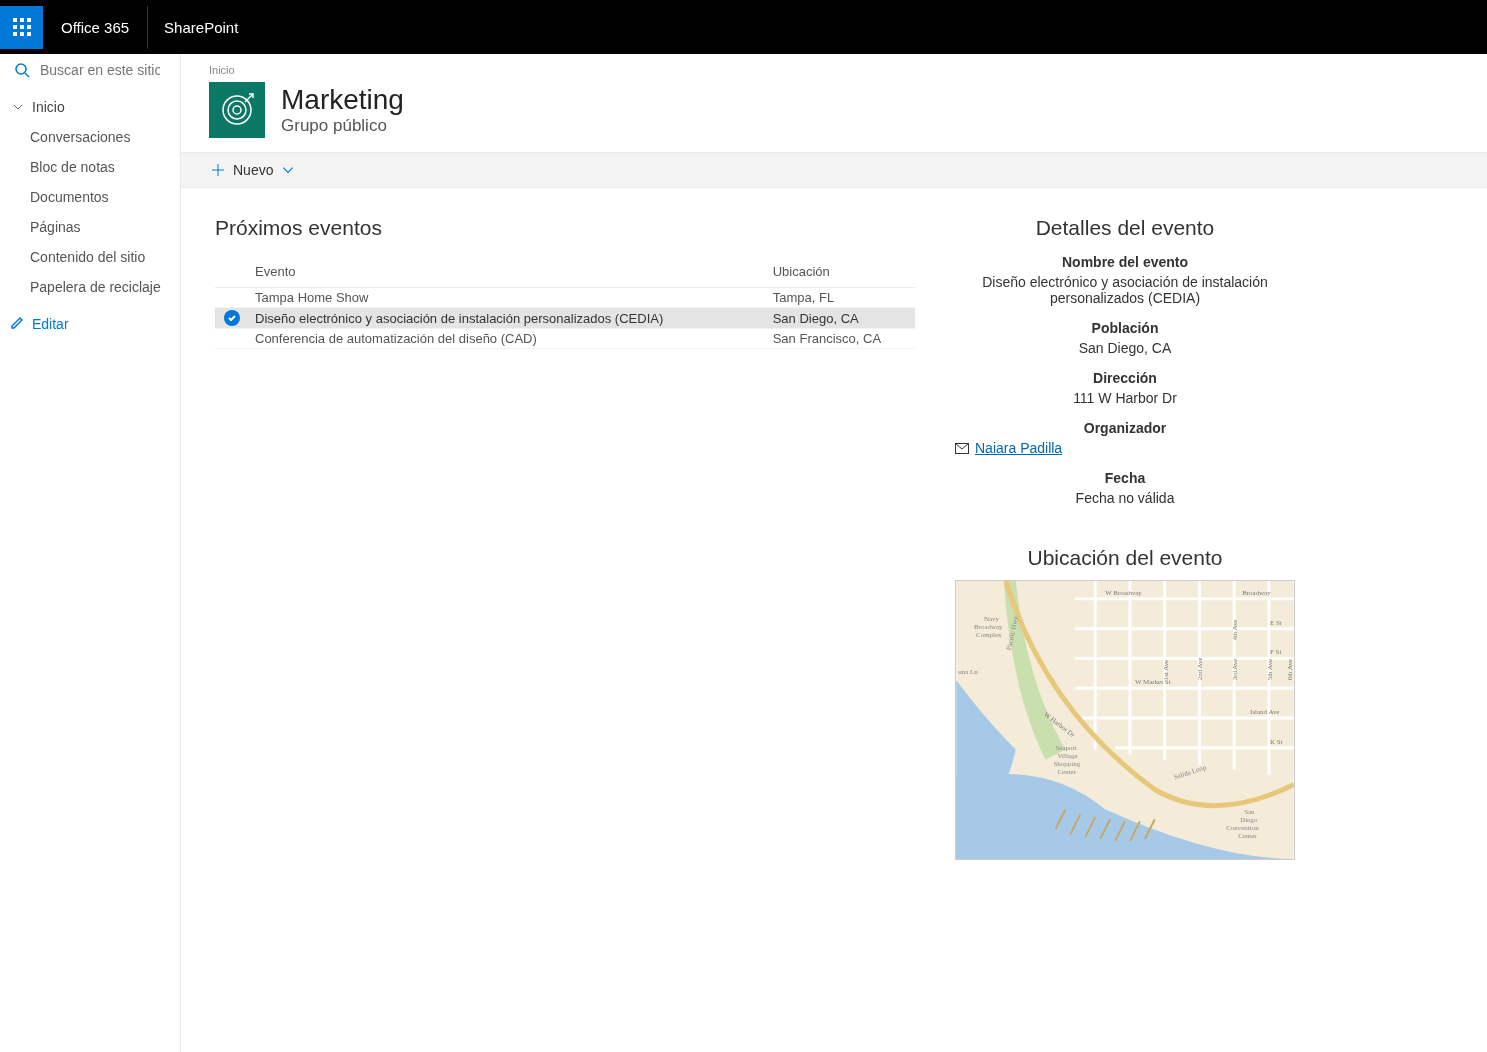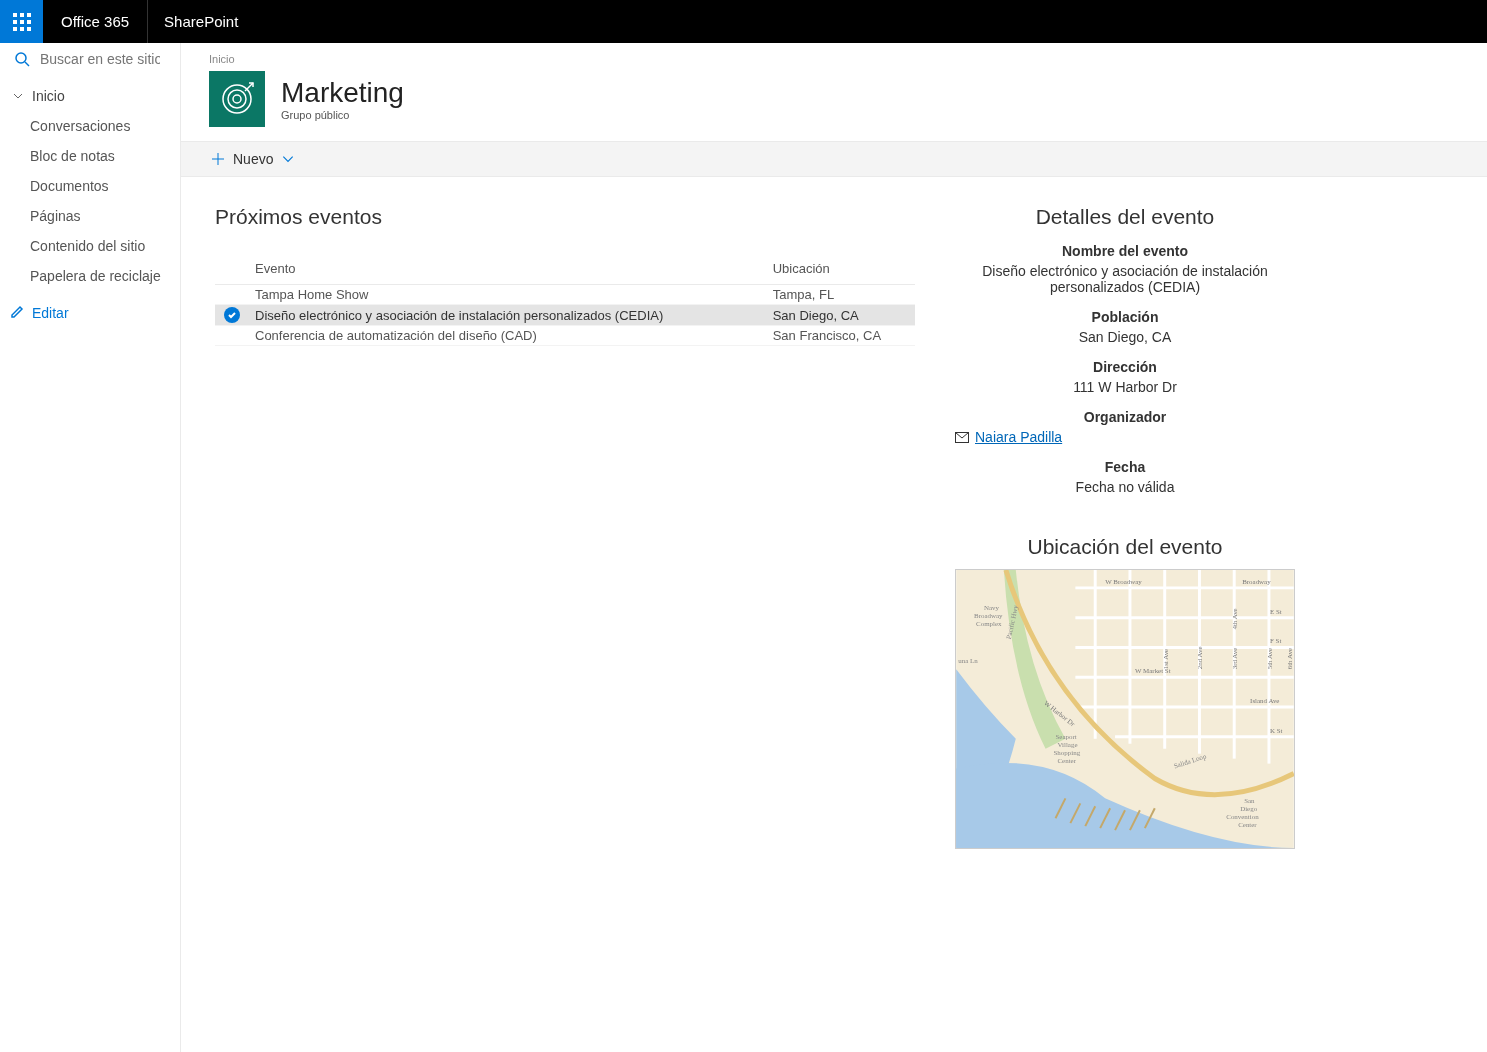--- a/index.html
+++ b/index.html
@@ -1,18 +1,18 @@
 <!DOCTYPE html>
 <html><head>
 <meta charset="utf-8">
 <style>
   * { box-sizing: border-box; margin: 0; padding: 0; }
   body { font-family: "Segoe UI", Arial, sans-serif; font-size: 14px; color: #333; background: #fff; }
 
-  .topbar { display: flex; align-items: center; height: 43px; background: #000; color: #fff; }
+  .topbar { display: flex; align-items: center; height: 54px; background: #000; color: #fff; }
   .waffle { width: 43px; height: 43px; background: #0078d7; display: flex; align-items: center; justify-content: center; }
   .waffle svg { width: 18px; height: 18px; fill: #fff; }
   .brand { padding: 0 18px; font-size: 15px; border-right: 1px solid #333; line-height: 43px; }
   .appname { padding: 0 16px; font-size: 15px; line-height: 43px; }
 
   .layout { display: flex; height: calc(100vh - 43px); }
   .sidebar { width: 181px; border-right: 1px solid #eaeaea; }
   .searchrow { display: flex; align-items: center; gap: 10px; padding: 8px 12px 10px 14px; color: #666; }
   .searchrow svg { width: 16px; height: 16px; stroke: #0078d7; fill: none; stroke-width: 1.5; }
   .searchrow input { border: none; outline: none; font-size: 14px; color: #666; width: 120px; background: transparent; }
@@ -24,31 +24,31 @@
 
   .editrow { display: flex; align-items: flex-start; gap: 8px; padding: 10px 10px; color: #0078d7; cursor: pointer; }
   .editrow svg { width: 14px; height: 14px; stroke: #0078d7; fill: none; stroke-width: 1.5; }
 
   .main { flex: 1; display: flex; flex-direction: column; }
   .breadcrumb { font-size: 11px; color: #888; padding: 10px 0 0 28px; }
   .siteheader { display: flex; align-items: center; gap: 16px; padding: 6px 0 14px 28px; }
   .sitelogo { width: 56px; height: 56px; background: #0b7765; display: flex; align-items: center; justify-content: center; color: #fff; }
   .sitelogo svg { width: 36px; height: 36px; }
   .sitetitle { font-size: 28px; font-weight: 300; color: #222; text-align: right; }
-  .sitesub { font-size: 11px; color: #555; margin-top: 0; }
+  .sitesub { font-size: 17px; color: #555; margin-top: 0; }
 
   .cmdbar { display: flex; align-items: center; height: 36px; background: #f4f4f4; border-top: 1px solid #eaeaea; border-bottom: 1px solid #eaeaea; padding-left: 22px; }
   .cmdbtn { display: flex; align-items: center; gap: 8px; padding: 0 8px; color: #333; cursor: pointer; font-size: 14px; text-align: right; }
   .cmdbtn svg { width: 14px; height: 14px; stroke: #0078d7; }
 
   .contentrow { display: flex; gap: 40px; padding: 28px 14px 20px 34px; }
   .leftcol { flex: 1; max-width: 700px; }
   .rightcol { width: 340px; text-align: center; }
 
-  .sectiontitle { font-size: 21px; font-weight: 300; color: #333; margin-bottom: 24px; }
+  .sectiontitle { font-size: 21px; font-weight: 300; color: #333; margin-bottom: 16px; }
   .sectiontitle.tight { margin-bottom: 6px; }
 
   table.events { width: 100%; border-collapse: collapse; }
   table.events th { text-align: left; font-weight: 400; font-size: 13px; color: #555; padding: 8px 6px; border-bottom: 1px solid #eaeaea; }
   table.events td { font-size: 13px; color: #555; padding: 2px 6px; border-bottom: 1px solid #f3f3f3; }
   table.events tr.row { cursor: pointer; }
   table.events tr.selected td { background: #e4e4e4; color: #333; }
   .checkcell { width: 34px; text-align: center; }
   .checkmark { display: inline-flex; width: 16px; height: 16px; border-radius: 50%; background: #0078d7; align-items: center; justify-content: center; }
   .checkmark svg { width: 10px; height: 10px; stroke: #fff; stroke-width: 2; fill: none; }

